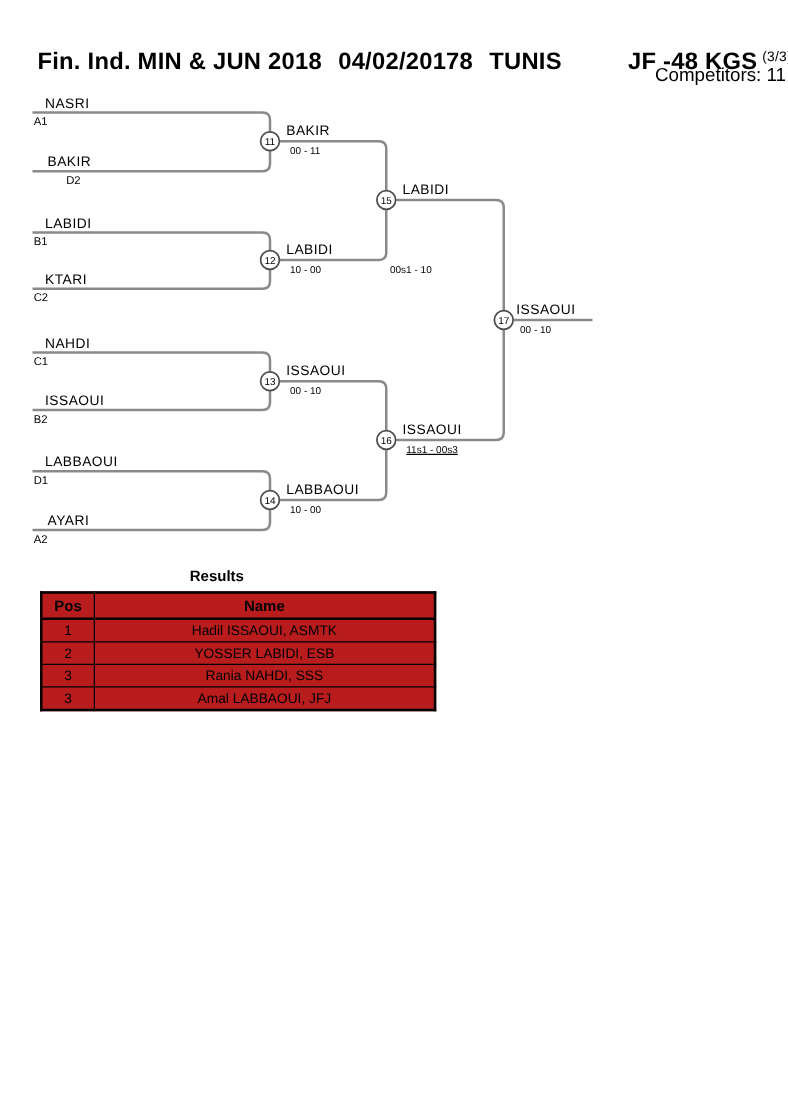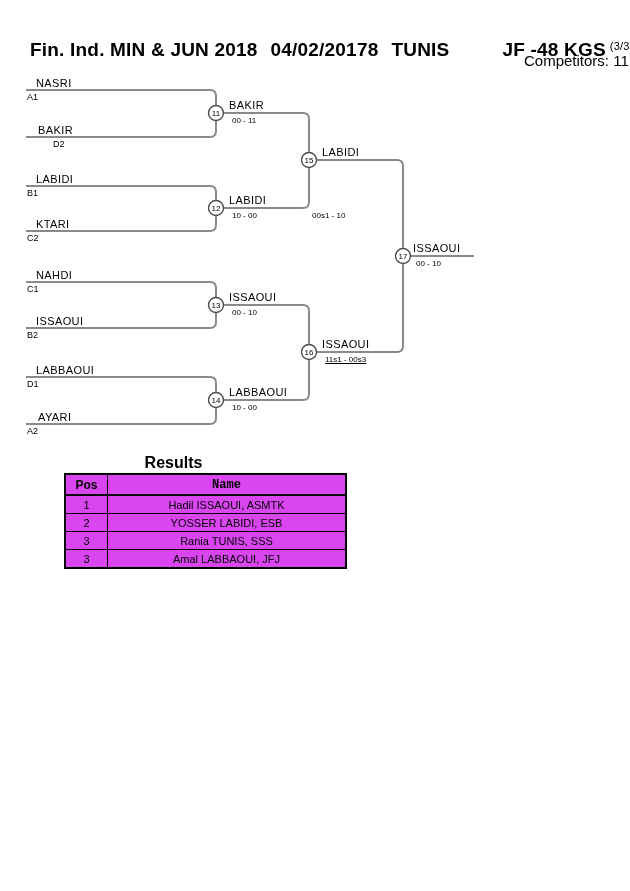--- a/index.html
+++ b/index.html
@@ -10,35 +10,35 @@
   .abs{position:absolute;white-space:nowrap;}
   .title{font-size:19px;font-weight:bold;letter-spacing:0.2px;}
   .title-part{margin-right:13px;}
   .page-sup{font-size:11px;font-weight:normal;}
   .competitors{font-size:15px;}
   .pname{font-size:11px;letter-spacing:0.4px;}
   .seed{font-size:9px;}
   .wname{font-size:11px;letter-spacing:0.4px;}
   .score{font-size:8px;}
   svg{position:absolute;left:0;top:0;}
-  .results-title{font-size:16px;font-weight:bold;text-align:center;}
+  .results-title{font-size:12px;font-weight:bold;text-align:center;}
   table.results{
-    position:absolute;left:32px;top:473px;width:283px;
-    border-collapse:collapse;border:2px solid #000;background:#d946ef;margin-left:32px;
+    position:absolute;left:32px;top:473px;width:317px;
+    border-collapse:collapse;border:2px solid #000;background:#b91c1c;
   }
   table.results th{
     border:1px solid #000;border-bottom:2px solid #000;
     font-size:12px;font-weight:bold;height:19px;padding:0 3px;
   }
   table.results td{
     border:1px solid #000;font-size:11px;height:17px;padding:0 6px;
   }
   .col-pos{width:29px;text-align:center;}
   .col-name{text-align:center;}
-  th.col-name{text-align:center;font-family:Liberation Mono, monospace;}
+  th.col-name{text-align:center;}
 </style>
 </head>
 <body>
 
 <div class="abs title" style="left:30px;top:39px;">
   <span class="title-part">Fin. Ind. MIN &amp; JUN 2018</span><span class="title-part">04/02/20178</span><span class="title-part">TUNIS</span><span class="title-part" style="margin-right:4px;margin-left:40px;">JF -48 KGS</span><span class="page-sup" style="position:relative;top:-6px;">(3/3)</span>
 </div>
 <div class="abs competitors" style="left:524px;top:52px;">Competitors: 11</div>
 
 <svg width="630" height="891" viewBox="0 0 630 891">
@@ -120,20 +120,20 @@
     <tr>
       <td class="col-pos">1</td>
       <td class="col-name">Hadil ISSAOUI, ASMTK</td>
     </tr>
     <tr>
       <td class="col-pos">2</td>
       <td class="col-name">YOSSER LABIDI, ESB</td>
     </tr>
     <tr>
       <td class="col-pos">3</td>
-      <td class="col-name">Rania TUNIS, SSS</td>
+      <td class="col-name">Rania NAHDI, SSS</td>
     </tr>
     <tr>
       <td class="col-pos">3</td>
       <td class="col-name">Amal LABBAOUI, JFJ</td>
     </tr>
   </tbody>
 </table>
 
 </body></html>

